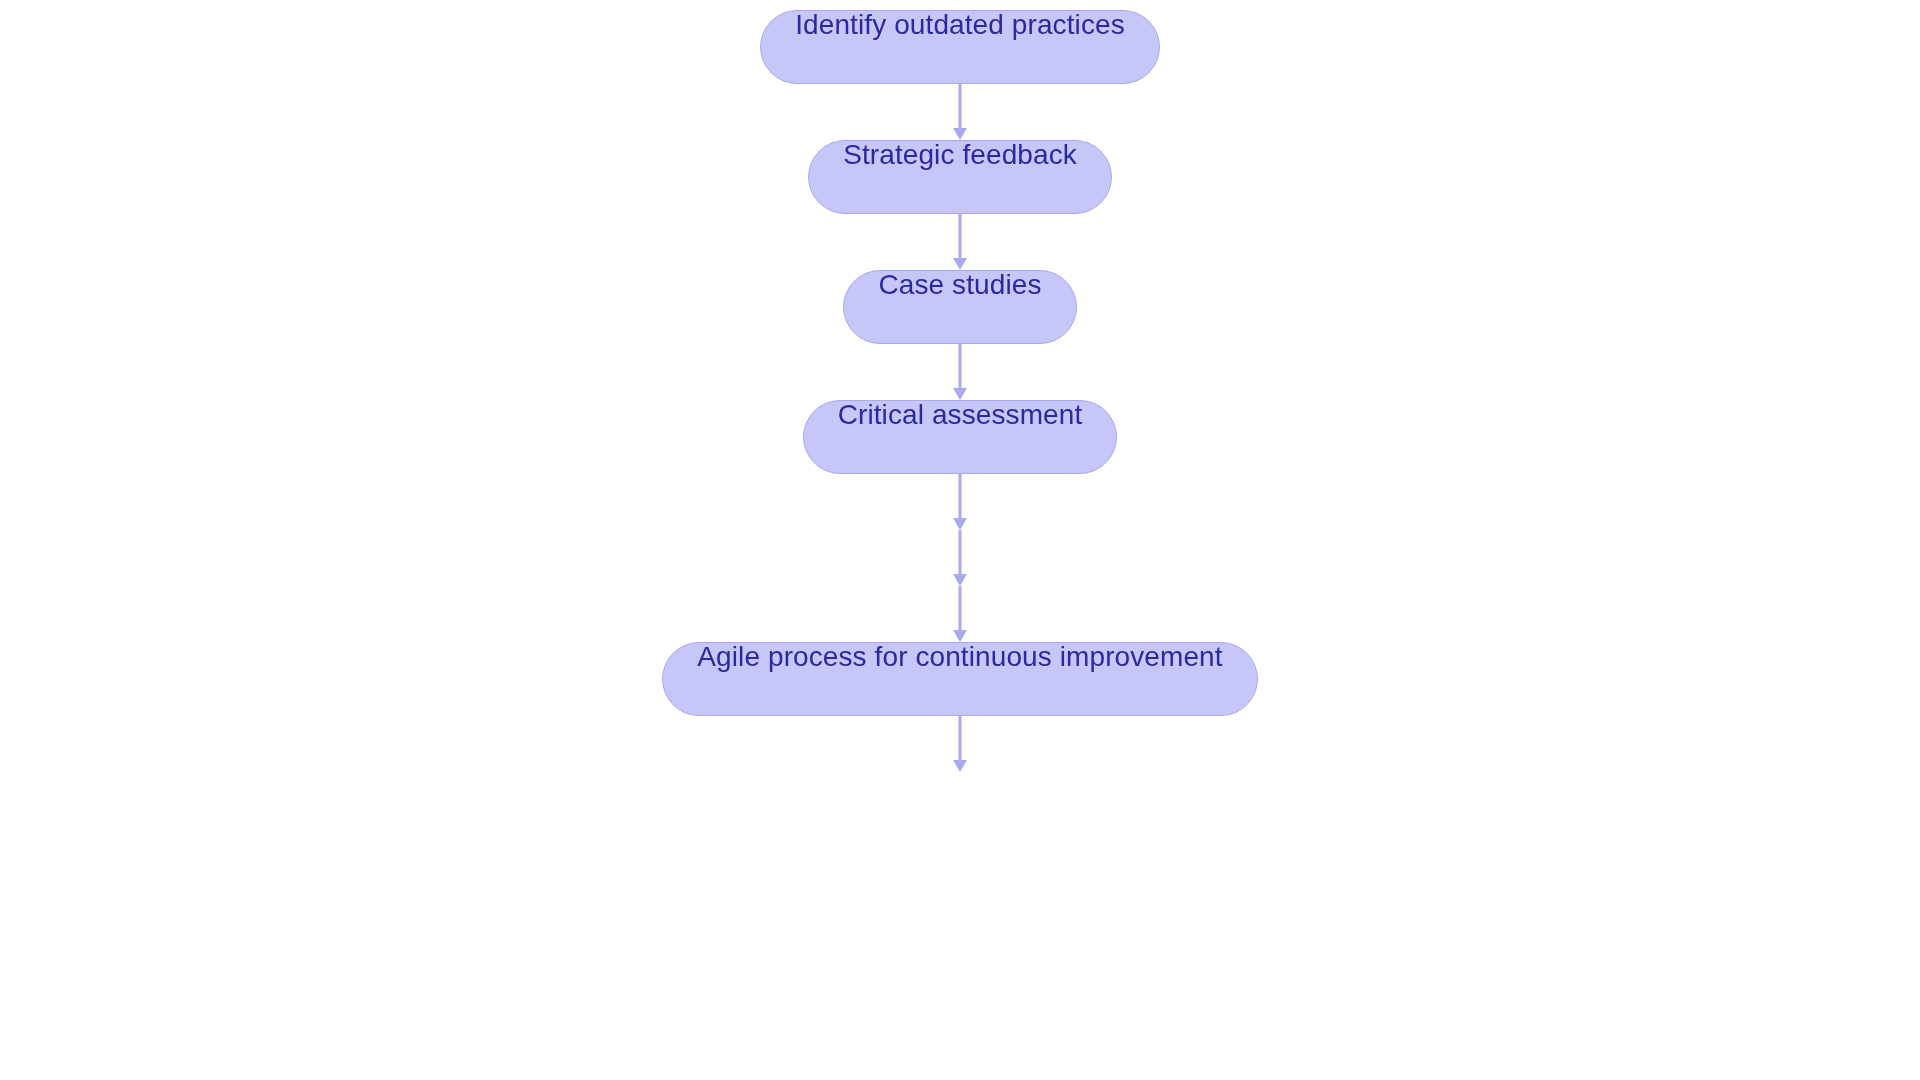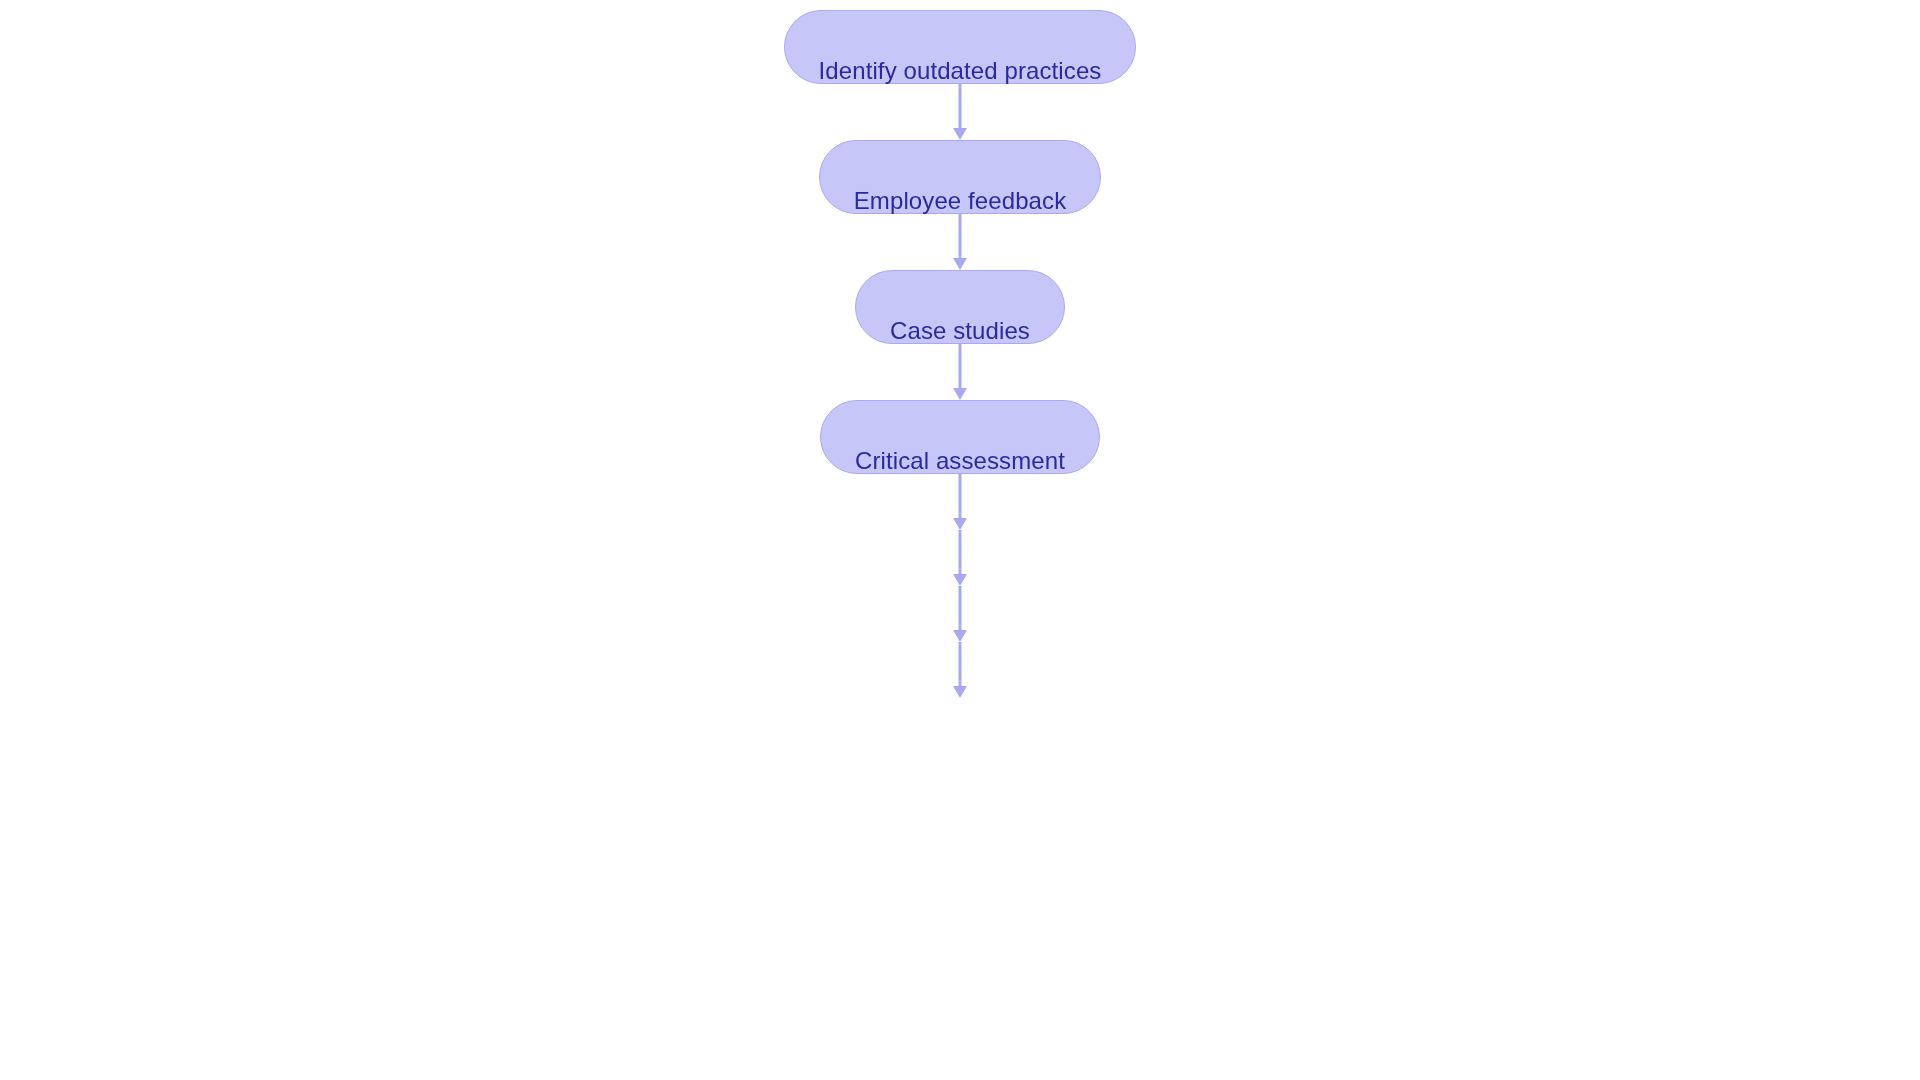--- a/index.html
+++ b/index.html
@@ -30,29 +30,29 @@
     display: flex;
     flex-direction: column;
     align-items: center;
     justify-content: flex-start;
     padding-top: 10px;
   }
 
   
   .node {
     display: flex;
-    align-items: flex-end;
+    align-items: flex-start;
     justify-content: center;
     height: 74px;
     padding: 0 34px;
     background: #c6c6f9;
     border: 1.6px solid #a9a9f0;
     border-radius: 37px;
     color: #2a2aa0;
-    font-size: 24px;
+    font-size: 28px;
     font-weight: 400;
     letter-spacing: 0.1px;
     white-space: nowrap;
     line-height: 1;
     flex: 0 0 auto;
   }
 
   
   .connector {
     position: relative;
@@ -92,21 +92,21 @@
     <div class="node">
       <span>Identify outdated practices</span>
     </div>
 
     <div class="connector">
       <span class="stem"></span>
       <span class="arrowhead"></span>
     </div>
 
     <div class="node">
-      <span>Employee feedback</span>
+      <span>Strategic feedback</span>
     </div>
 
     <div class="connector">
       <span class="stem"></span>
       <span class="arrowhead"></span>
     </div>
 
     <div class="node">
       <span>Case studies</span>
     </div>
@@ -130,20 +130,23 @@
       <span class="stem"></span>
       <span class="arrowhead"></span>
     </div>
 
 
     <div class="connector">
       <span class="stem"></span>
       <span class="arrowhead"></span>
     </div>
 
+    <div class="node">
+      <span>Agile process for continuous improvement</span>
+    </div>
 
     <div class="connector">
       <span class="stem"></span>
       <span class="arrowhead"></span>
     </div>
 
 
   </div>
 </div>
 

